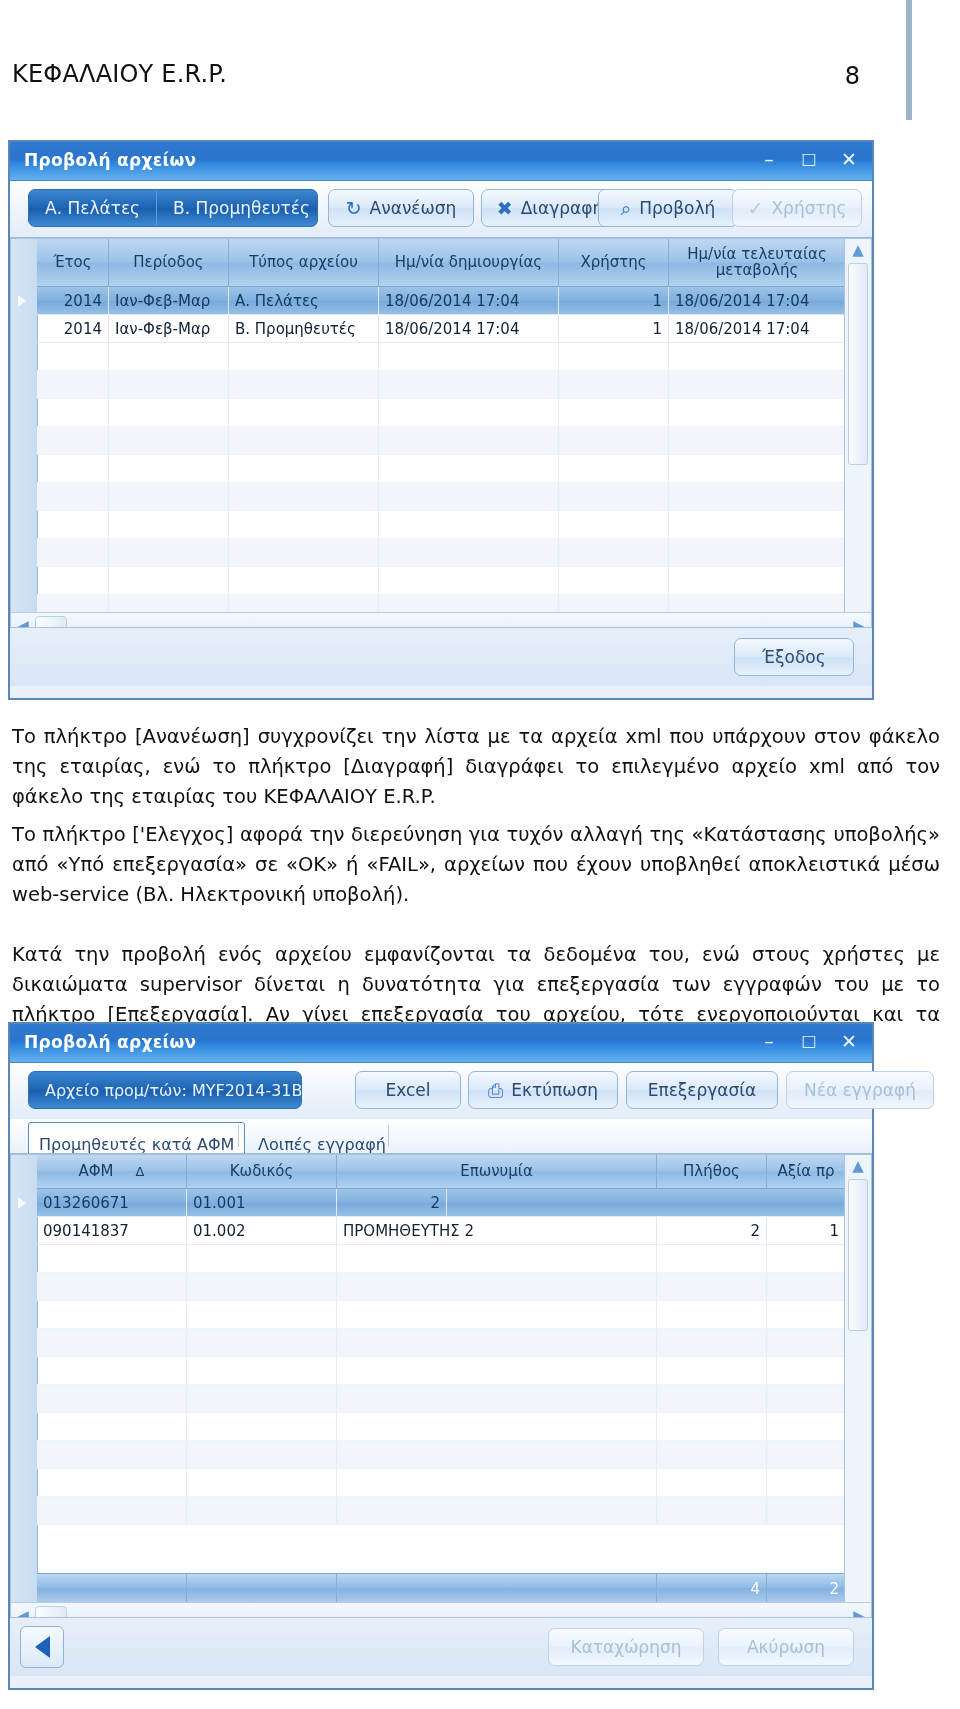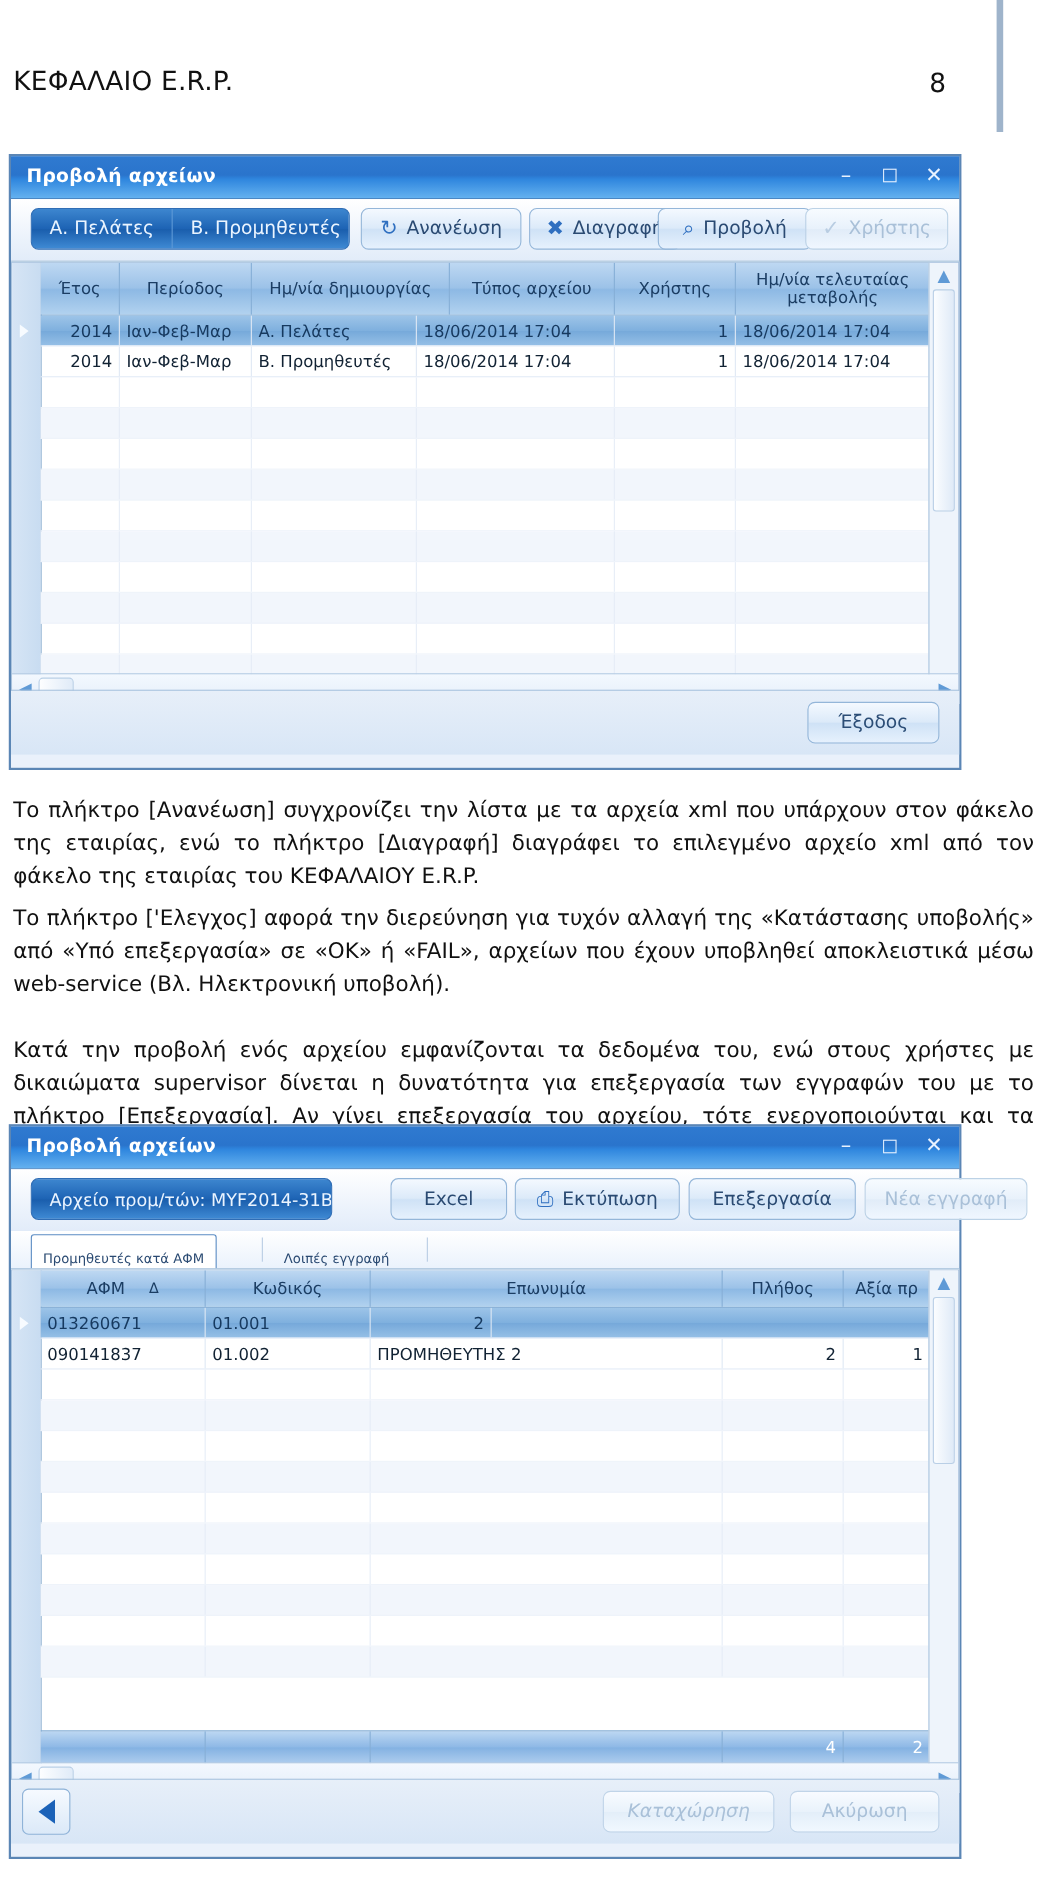--- a/index.html
+++ b/index.html
@@ -172,36 +172,36 @@
   .backbtn .tri{ width:0;height:0;border-right:15px solid #1b62b8;border-top:11px solid transparent;border-bottom:11px solid transparent;}
 
   
   .tabsrow{
     position:absolute; left:0; right:0; height:34px;
     background:linear-gradient(to bottom,#ffffff,#eaf2fc);
     border-bottom:1px solid #bcd0e8;
   }
   .tab{
     position:absolute; top:3px; height:44px; box-sizing:border-box; padding:0 10px;
-    display:flex; align-items:center; font-size:12px; color:#2a4a72; white-space:nowrap;
+    display:flex; align-items:center; font-size:16px; color:#2a4a72; white-space:nowrap;
   }
   .tab.active{ border:1px solid #5b8cc4; background:#ffffff; border-radius:3px 3px 0 0; }
   .tabdiv{ position:absolute; top:6px; width:1px; height:22px; background:#b8cde4;}
 
   
   .para{
     position:absolute; left:12px; width:928px;
     font-size:19.5px; line-height:30px; color:#111; text-align:justify;
   }
 </style>
 </head>
 <body>
 
 <div class="page-head">
-  <div class="doc-title">ΚΕΦΑΛΑΙΟ E.R.P.</div>
+  <div class="doc-title">ΚΕΦΑΛΑΙΟΥ E.R.P.</div>
   <div class="page-num">8</div>
 </div>
 <div class="right-rule"></div>
 
 <div class="dialog" id="dlg1" style="left:8px; top:140px; width:866px; height:560px;">
 
   <div class="titlebar">
     <div class="tb-title">Προβολή αρχείων</div>
     <div class="win-btns">
       <div class="win-btn">–</div>
@@ -233,22 +233,22 @@
     </div>
   </div>
 
   <div class="grid" style="top:95px; bottom:58px;">
     <div class="gridframe">
       <div class="indicator-col"></div>
 
       <div class="hrow" style="right:26px;">
         <div class="hcell" style="width:72px">Έτος</div>
         <div class="hcell" style="width:120px">Περίοδος</div>
+        <div class="hcell" style="width:150px">Τύπος αρχείου</div>
         <div class="hcell" style="width:180px">Ημ/νία δημιουργίας</div>
-        <div class="hcell" style="width:150px">Τύπος αρχείου</div>
         <div class="hcell" style="width:110px">Χρήστης</div>
         <div class="hcell" style="flex:1">Ημ/νία τελευταίας μεταβολής</div>
       </div>
 
       <div class="rows" style="top:48px; right:26px;">
         <div class="row sel">
           <div class="cell num" style="width:72px">2014</div>
           <div class="cell" style="width:120px">Ιαν-Φεβ-Μαρ</div>
           <div class="cell" style="width:150px">Α. Πελάτες</div>
           <div class="cell" style="width:180px">18/06/2014 17:04</div>
@@ -527,16 +527,16 @@
         <div class="thumb"></div>
         <div class="arrow right">▶</div>
       </div>
     </div>
   </div>
 
   <div class="dlgfoot">
     <div class="backbtn">
       <div class="tri"></div>
     </div>
-    <div class="footbtn disabled" style="right:168px; width:156px;font-style:italic;">Καταχώρηση</div>
+    <div class="footbtn disabled" style="right:168px; width:156px;">Καταχώρηση</div>
     <div class="footbtn disabled" style="right:18px; width:136px;">Ακύρωση</div>
   </div>
 </div>
 
 </body></html>

